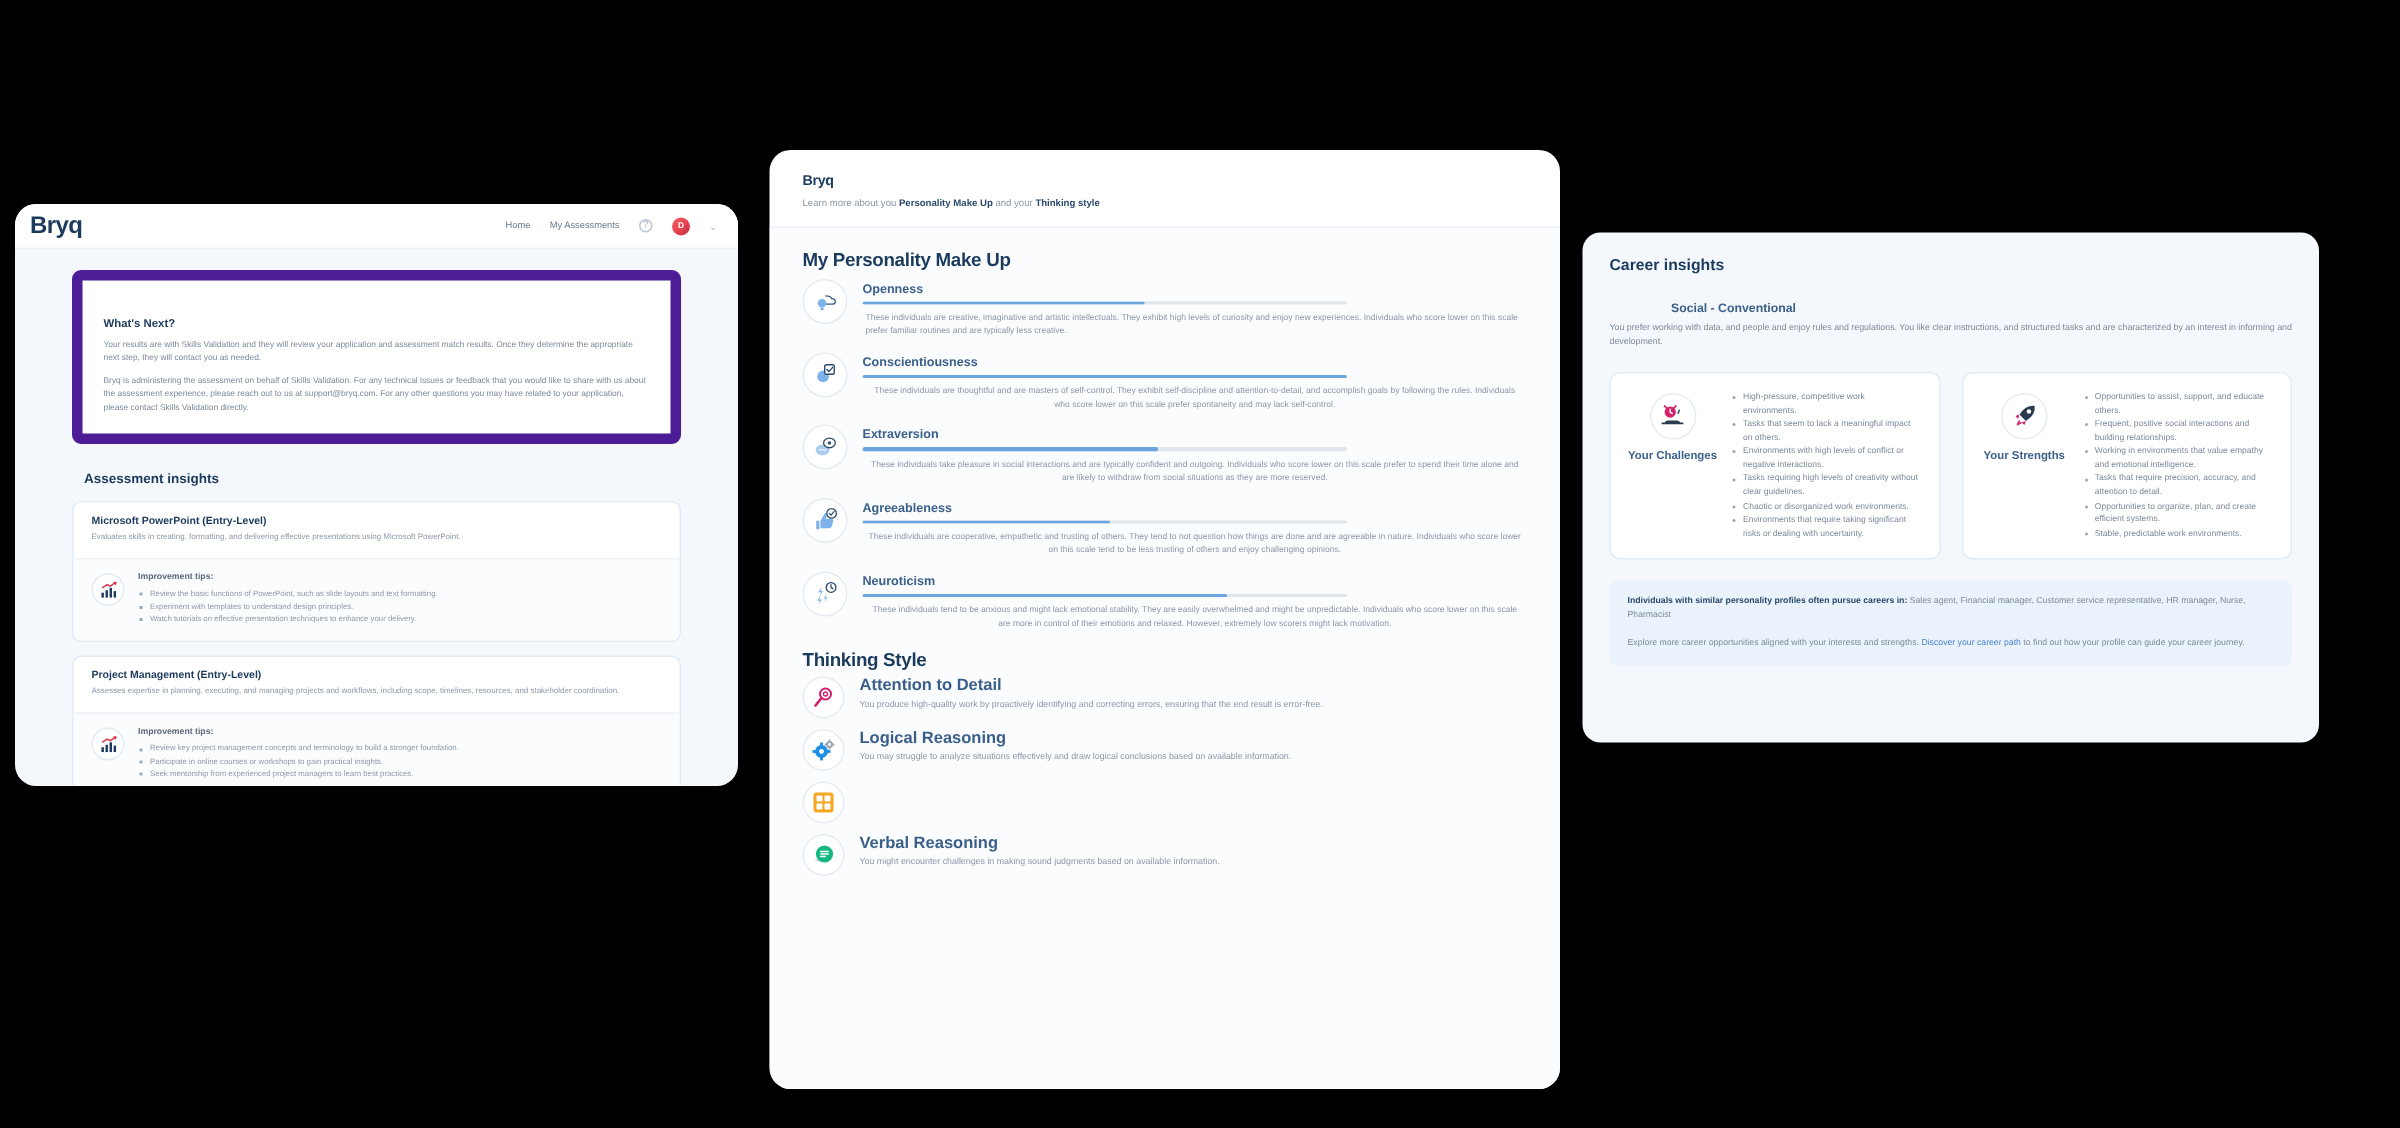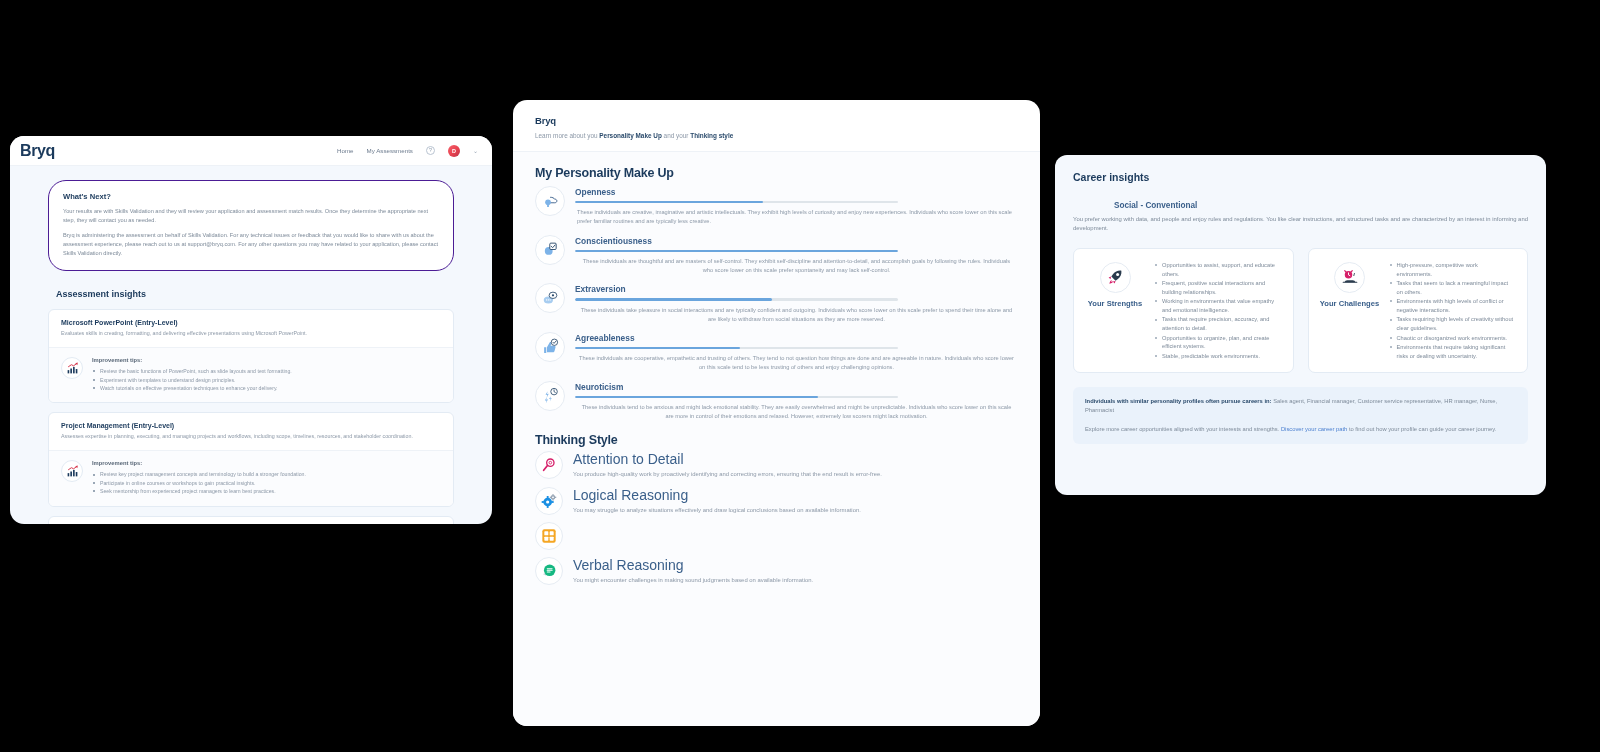--- a/index.html
+++ b/index.html
@@ -39,22 +39,22 @@
   .avatar {
     width: 12px; height: 12px; border-radius: 50%;
     background: linear-gradient(135deg,#f4606b 0%,#e8414f 55%,#b8354a 100%);
     color: #fff; font-size: 5.5px; font-weight: 700;
     display: flex; align-items: center; justify-content: center;
   }
   .chev { font-size: 6px; color: #9aa7b6; }
 
   .app-body { padding: 14px 38px 0 38px; }
   .wcard {
-    background: #ffffff; border: 1px solid #4c1d95;
-    border-radius: 18px; padding: 11px 14px 13px 14px;
+    background: #ffffff; border: 7px solid #4c1d95;
+    border-radius: 6px; padding: 24px 14px 13px 14px;
   }
   .wcard h3 {
     font-size: 7.6px; font-weight: 700; color: #1b3a5c; margin-bottom: 6px;
   }
   .wcard p {
     font-size: 5.6px; line-height: 1.55; color: #7d8a99; margin-bottom: 7px;
   }
   .wcard p:last-child { margin-bottom: 0; }
 
   .sec-title {
@@ -117,21 +117,21 @@
     font-size: 5.7px; line-height: 1.62; color: #8c98a7;
     margin-top: 5px; padding: 0 2px; text-align: center;
   }
   .trait-desc.left { text-align: left; }
   .ts-item { display: flex; gap: 10px; margin-bottom: 7px; align-items: flex-start; }
   .ts-ic {
     flex: 0 0 auto; width: 28px; height: 28px; border-radius: 50%;
     border: 1px solid #e6ecf3; background: #fff;
     display: flex; align-items: center; justify-content: center;
   }
-  .ts-name { font-size: 14px; font-weight: 400; color: #3a5f8a; margin-bottom: 3px; }
+  .ts-name { font-size: 11px; font-weight: 700; color: #3a5f8a; margin-bottom: 3px; }
   .ts-desc { font-size: 5.9px; line-height: 1.58; color: #8c98a7; }
 
   
   #panel-career {
     position: absolute; left: 1055px; top: 155px;
     width: 491px; height: 340px;
     background: #f4f8fd; border-radius: 12px; padding: 16px 18px;
   }
   .ci-title { font-size: 10.5px; font-weight: 600; color: #1b3a5c; margin-bottom: 18px; }
   .ci-sub { font-size: 8.2px; font-weight: 700; color: #3a5f8a; margin-bottom: 5px; margin-left: 41px; }
@@ -439,63 +439,63 @@
     <div class="ci-title">Career insights</div>
     <div class="ci-sub">Social - Conventional</div>
     <div class="ci-text">You prefer working with data, and people and enjoy rules and regulations. You like clear instructions, and structured tasks and are characterized by an interest in informing and development.</div>
 
     <div class="ci-cards">
 
       <div class="ci-card">
         <div class="ci-badge">
           <div class="circ">
             <svg width="18" height="18" viewBox="0 0 24 24">
-              <path d="M20.5 3.5c-4.5-.6-8.5 1.4-11 4.6l-2.4 3.1 5.7 5.7 3.1-2.4c3.2-2.5 5.2-6.5 4.6-11z" fill="#2a3b4d"></path>
-              <circle cx="15.5" cy="8.5" r="2" fill="#fff"></circle>
-              <path d="M6.8 11.2 L3.5 12.5 L6 15 Z" fill="#d61f69"></path>
-              <path d="M12.8 17.2 L11.5 20.5 L9 18 Z" fill="#d61f69"></path>
-              <path d="M7 17c-1 1-1.5 3-1.5 3s2-.5 3-1.5" stroke="#d61f69" stroke-width="1.4" fill="none" stroke-linecap="round"></path>
-            </svg>
-          </div>
-          <div class="lb">Your Strengths</div>
-        </div>
-        <ul class="ci-list">
-          <li>Opportunities to assist, support, and educate others.</li>
-          <li>Frequent, positive social interactions and building relationships.</li>
-          <li>Working in environments that value empathy and emotional intelligence.</li>
-          <li>Tasks that require precision, accuracy, and attention to detail.</li>
-          <li>Opportunities to organize, plan, and create efficient systems.</li>
-          <li>Stable, predictable work environments.</li>
-        </ul>
-      </div>
-
-      <div class="ci-card">
-        <div class="ci-badge">
-          <div class="circ">
-            <svg width="18" height="18" viewBox="0 0 24 24">
               <path d="M3 19h18" stroke="#2a3b4d" stroke-width="1.6" stroke-linecap="round"></path>
               <path d="M5 19c0-1.6 1.6-2.6 3.4-2.6h7.2c1.8 0 3.4 1 3.4 2.6z" fill="#2a3b4d"></path>
               <circle cx="10" cy="9" r="5" fill="#d61f69"></circle>
               <path d="M6.7 5.2 L5 3.6 M13.3 5.2 L15 3.6" stroke="#d61f69" stroke-width="1.6" stroke-linecap="round"></path>
               <path d="M10 6.5v2.7l1.8 1" stroke="#fff" stroke-width="1.3" fill="none" stroke-linecap="round"></path>
               <path d="M17 10c0-1 1-1.6 1-2.6" stroke="#2a3b4d" stroke-width="1.3" fill="none" stroke-linecap="round"></path>
             </svg>
           </div>
           <div class="lb">Your Challenges</div>
         </div>
         <ul class="ci-list">
           <li>High-pressure, competitive work environments.</li>
           <li>Tasks that seem to lack a meaningful impact on others.</li>
           <li>Environments with high levels of conflict or negative interactions.</li>
           <li>Tasks requiring high levels of creativity without clear guidelines.</li>
           <li>Chaotic or disorganized work environments.</li>
           <li>Environments that require taking significant risks or dealing with uncertainty.</li>
         </ul>
       </div>
 
+      <div class="ci-card">
+        <div class="ci-badge">
+          <div class="circ">
+            <svg width="18" height="18" viewBox="0 0 24 24">
+              <path d="M20.5 3.5c-4.5-.6-8.5 1.4-11 4.6l-2.4 3.1 5.7 5.7 3.1-2.4c3.2-2.5 5.2-6.5 4.6-11z" fill="#2a3b4d"></path>
+              <circle cx="15.5" cy="8.5" r="2" fill="#fff"></circle>
+              <path d="M6.8 11.2 L3.5 12.5 L6 15 Z" fill="#d61f69"></path>
+              <path d="M12.8 17.2 L11.5 20.5 L9 18 Z" fill="#d61f69"></path>
+              <path d="M7 17c-1 1-1.5 3-1.5 3s2-.5 3-1.5" stroke="#d61f69" stroke-width="1.4" fill="none" stroke-linecap="round"></path>
+            </svg>
+          </div>
+          <div class="lb">Your Strengths</div>
+        </div>
+        <ul class="ci-list">
+          <li>Opportunities to assist, support, and educate others.</li>
+          <li>Frequent, positive social interactions and building relationships.</li>
+          <li>Working in environments that value empathy and emotional intelligence.</li>
+          <li>Tasks that require precision, accuracy, and attention to detail.</li>
+          <li>Opportunities to organize, plan, and create efficient systems.</li>
+          <li>Stable, predictable work environments.</li>
+        </ul>
+      </div>
+
     </div>
 
     <div class="ci-note">
       <p><b>Individuals with similar personality profiles often pursue careers in:</b><span> Sales agent, Financial manager, Customer service representative, HR manager, Nurse, Pharmacist</span></p>
       <p><span>Explore more career opportunities aligned with your interests and strengths. </span><a href="#">Discover your career path</a><span> to find out how your profile can guide your career journey.</span></p>
     </div>
   </div>
 
 </div>
 

